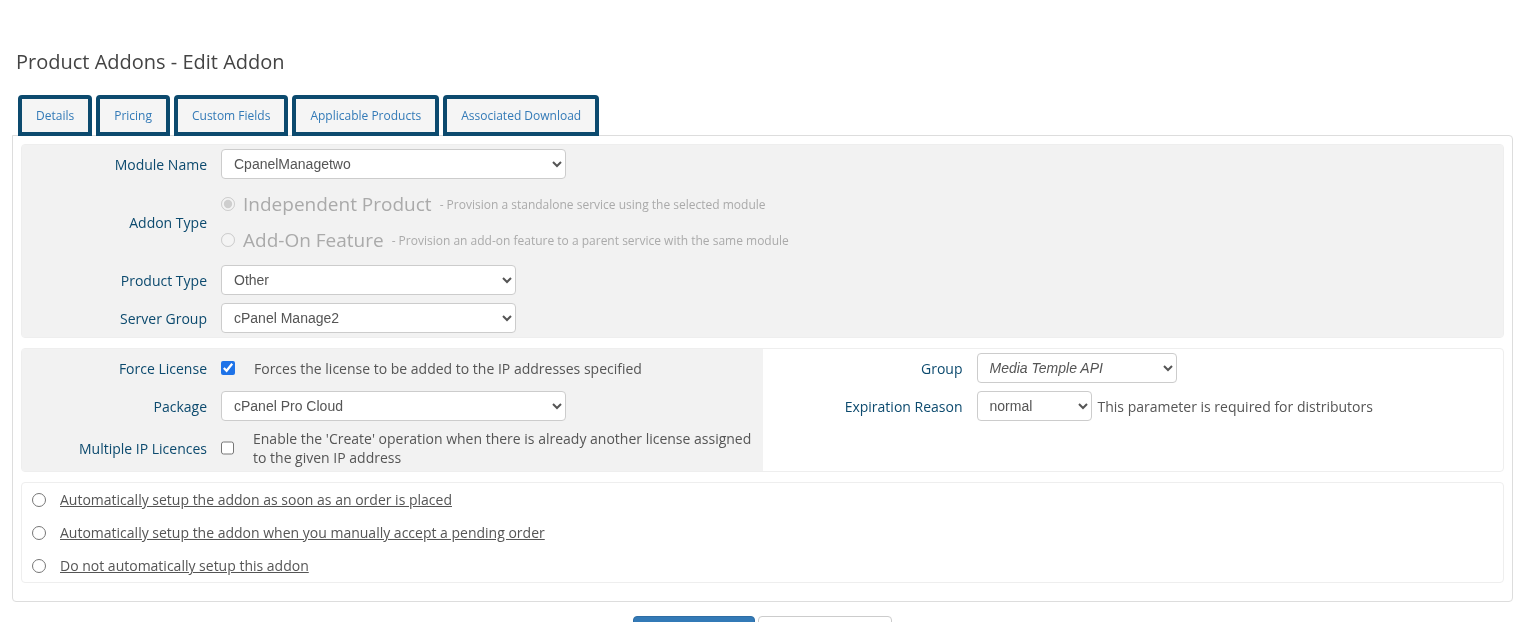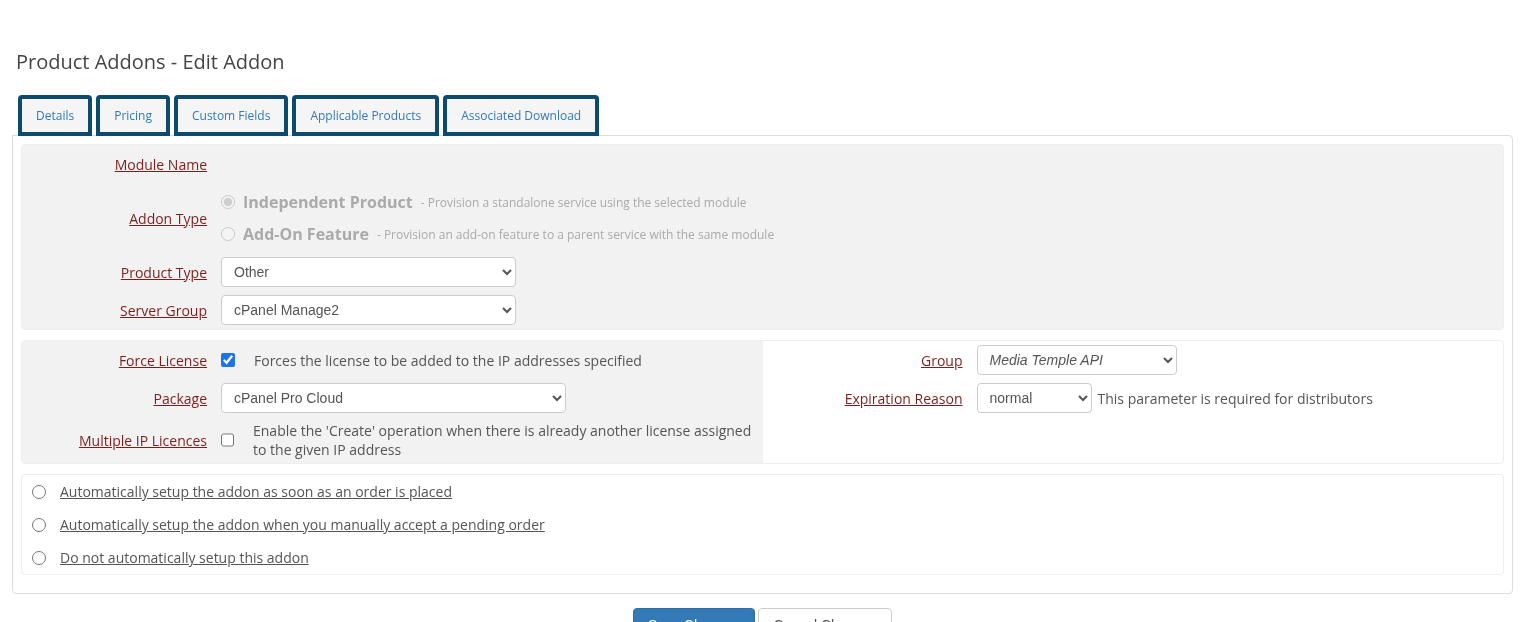--- a/index.html
+++ b/index.html
@@ -53,22 +53,21 @@
     .form-row {
       display: flex;
       align-items: center;
       min-height: 38px;
     }
     .form-row.stripe { background: #f2f2f2; }
     .label {
       width: 195px;
       padding-right: 10px;
       text-align: right;
-      color: #7f1d1d;
-      text-decoration: underline;
+      color: #0c4a6e;
     }
     .field {
       flex: 1;
       padding: 4px 4px;
       display: flex;
       align-items: center;
       gap: 6px;
     }
     select, input[type="text"] {
       border: 1px solid #ccc;
@@ -83,21 +82,21 @@
     select.w-sm { width: 200px; font-style: italic; }
     select.w-xs { width: 115px; }
     .check-inline { display: flex; align-items: center; gap: 19px; }
     .radio-opt {
       display: flex;
       align-items: center;
       gap: 8px;
       color: #aaa;
       margin: 4px 0;
     }
-    .radio-opt .opt-title { font-size: 16px; font-weight: bold; }
+    .radio-opt .opt-title { font-size: 19px; }
     .radio-opt .opt-desc { font-size: 12px; }
     .radio-opt input[type="radio"]:disabled { accent-color: #999; }
     .two-col {
       display: flex;
     }
     .col-left { flex: 1; max-width: 870px; }
     .col-right { flex: 1; }
     .setup-radio-row {
       display: flex;
       align-items: center;
@@ -143,20 +142,25 @@
   <div class="tab">Custom Fields</div>
   <div class="tab">Applicable Products</div>
   <div class="tab">Associated Download</div>
 </div>
 
 <div class="panel">
 
   <div class="fieldset">
     <div class="form-row stripe">
       <div class="label">Module Name</div>
+      <div class="field">
+        <select class="w-lg">
+          <option>CpanelManagetwo</option>
+        </select>
+      </div>
     </div>
     <div class="form-row stripe" style="min-height:58px;">
       <div class="label">Addon Type</div>
       <div class="field" style="flex-direction:column; align-items:flex-start; gap:2px;">
         <label class="radio-opt">
           <input type="radio" disabled="" checked="" style="">
           <span class="opt-title">Independent Product</span>
           <span class="opt-desc">- Provision a standalone service using the selected module</span>
         </label>
         <label class="radio-opt">

